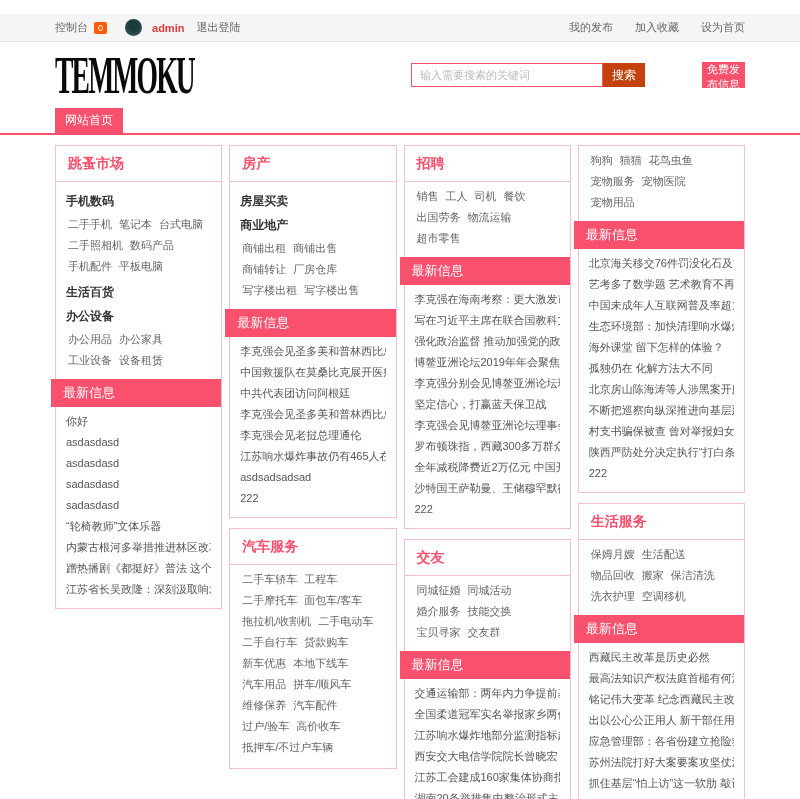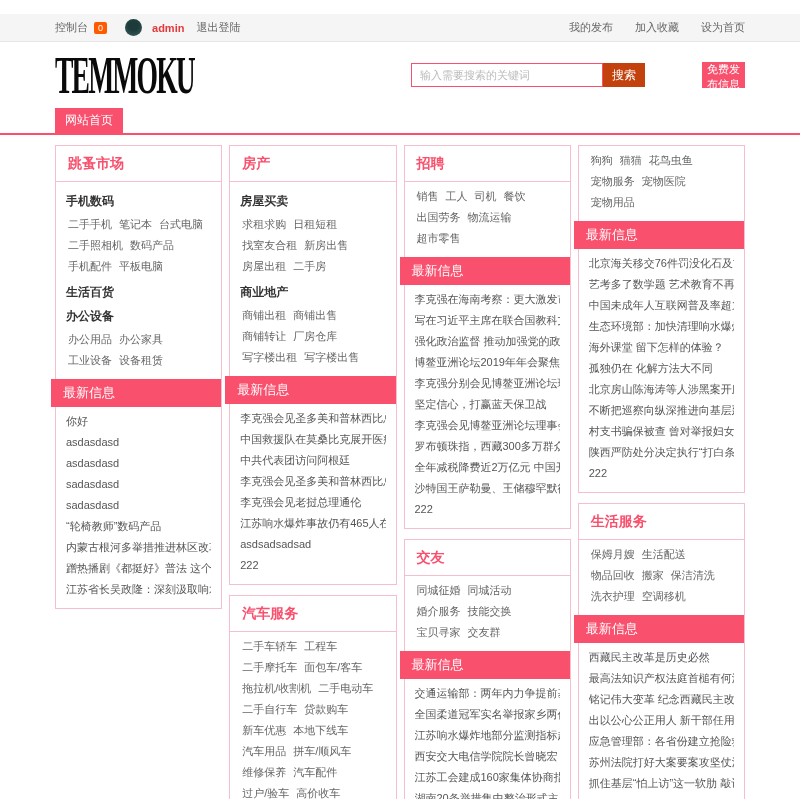--- a/index.html
+++ b/index.html
@@ -175,34 +175,33 @@
           <div class="group-name">办公设备</div>
           <div class="links"><a class="cat-link">办公用品</a><a class="cat-link">办公家具</a><a class="cat-link">工业设备</a><a class="cat-link">设备租赁</a></div>
         </div>
       <div class="news-banner">最新信息</div>
       <div class="news-list">
           <div class="news-item">你好</div>
           <div class="news-item">asdasdasd</div>
           <div class="news-item">asdasdasd</div>
           <div class="news-item">sadasdasd</div>
           <div class="news-item">sadasdasd</div>
-          <div class="news-item">“轮椅教师”数码产品</div>
+          <div class="news-item">“轮椅教师”文体乐器</div>
           <div class="news-item">内蒙古根河多举措推进林区改革</div>
           <div class="news-item">蹭热播剧《都挺好》普法 这个可以有</div>
           <div class="news-item">江苏省长吴政隆：深刻汲取响水教训 坚决不要带血</div>
         </div>
     </section>
   </div>
 
   <div class="col">
     <section class="box">
       <h2 class="box-title">房产</h2>
       <div class="box-body">
           <div class="group-name">房屋买卖</div>
-          <div class="links"><a class="cat-link">求租求购</a><a class="cat-link">日租短租</a><a class="cat-link">找室友合租</a><a class="cat-link">新房出售</a><a class="cat-link">房屋出租</a><a class="cat-link">二手房</a></div>
           <div class="group-name">商业地产</div>
           <div class="links"><a class="cat-link">商铺出租</a><a class="cat-link">商铺出售</a><a class="cat-link">商铺转让</a><a class="cat-link">厂房仓库</a><a class="cat-link">写字楼出租</a><a class="cat-link">写字楼出售</a></div>
         </div>
       <div class="news-banner">最新信息</div>
       <div class="news-list">
           <div class="news-item">李克强会见圣多美和普林西比总理热苏斯</div>
           <div class="news-item">中国救援队在莫桑比克展开医疗救助行动</div>
           <div class="news-item">中共代表团访问阿根廷</div>
           <div class="news-item">李克强会见圣多美和普林西比总理热苏斯</div>
           <div class="news-item">李克强会见老挝总理通伦</div>

